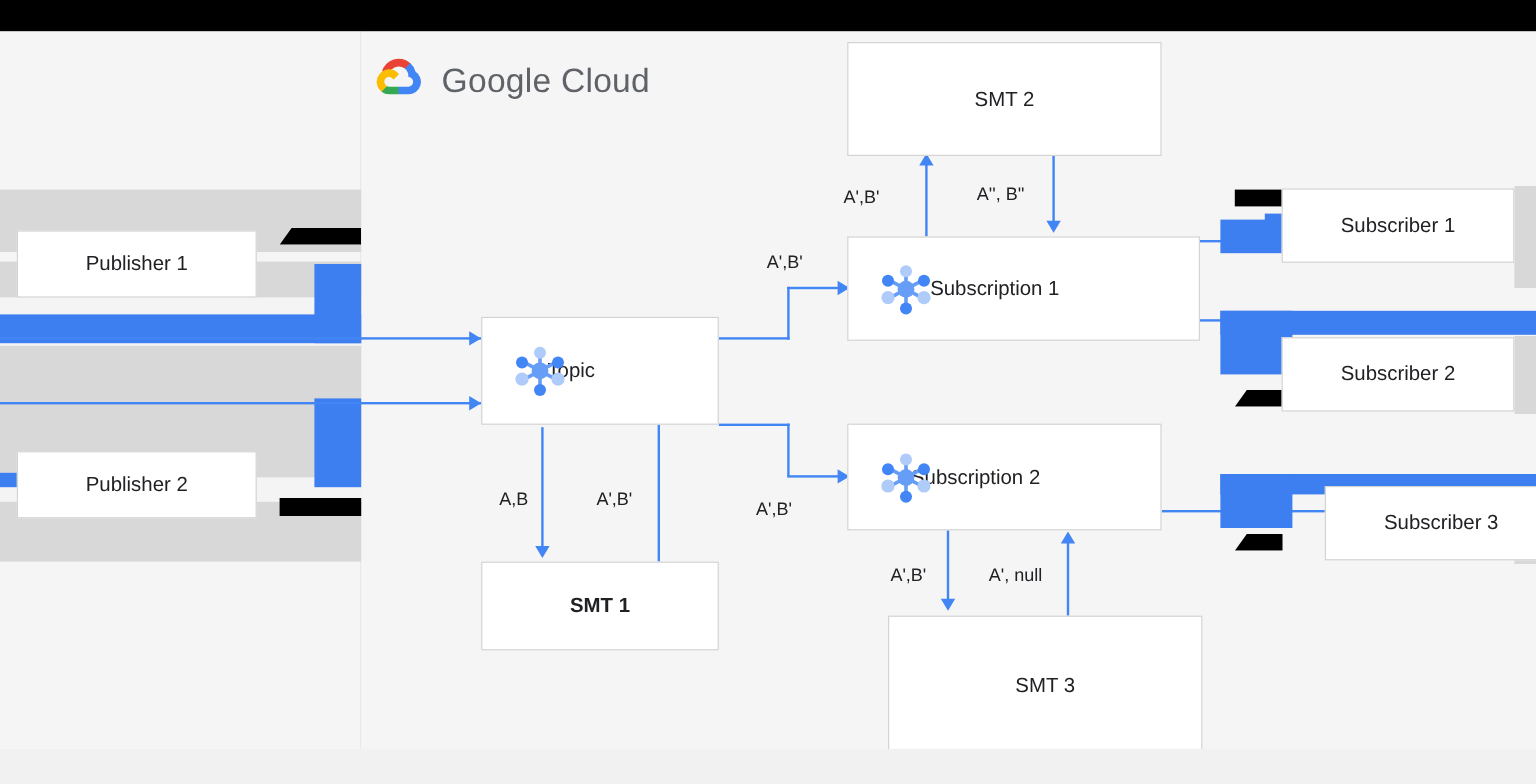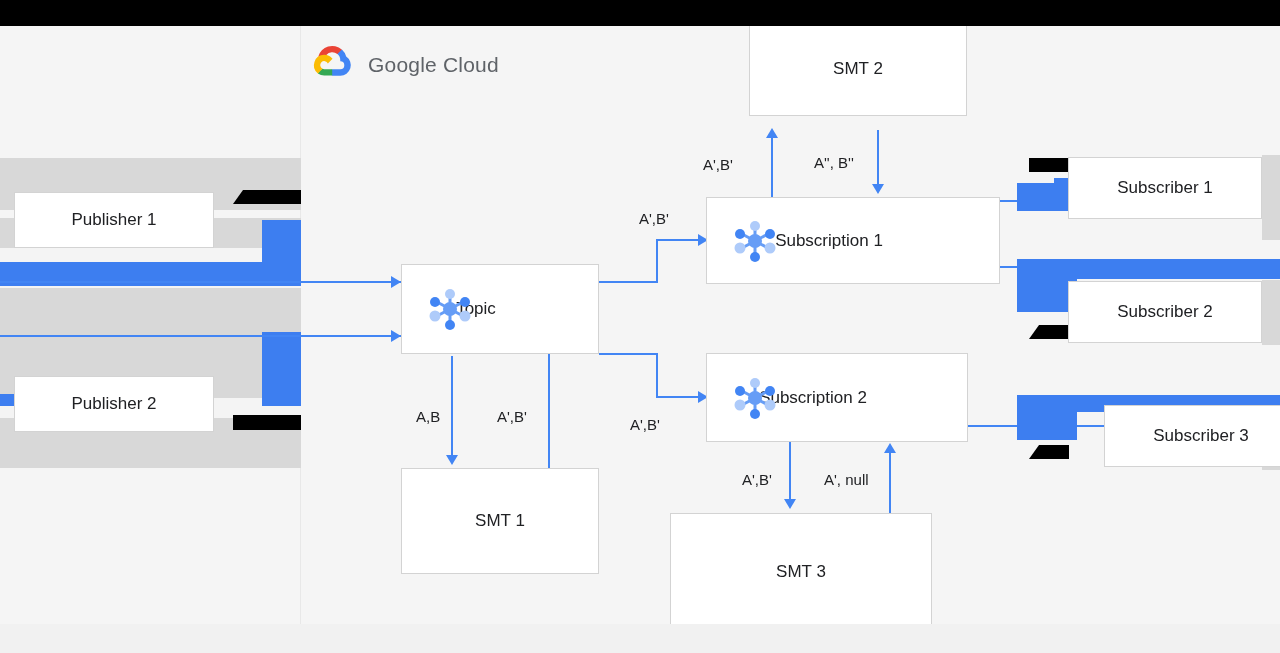--- a/index.html
+++ b/index.html
@@ -43,21 +43,21 @@
     background: #e8e8e8;
   }
 
   
   .gc-logo {
     position: absolute; left: 310px; top: 42px;
     display: flex; align-items: center; gap: 14px;
   }
   .gc-mark { width: 44px; height: 36px; display: block; }
   .gc-text {
-    font-size: 21px;
+    font-size: 28px;
     color: #5f6368;
     letter-spacing: .2px;
     white-space: nowrap;
     margin-top: 10px;
   }
   .gc-text .w1 { color: #5f6368; }
 
   
   .node {
     position: absolute;
@@ -215,29 +215,29 @@
         <circle cx="11" cy="17" r="5" fill="#4285f4"></circle>
         <circle cx="41" cy="17" r="5" fill="#4285f4"></circle>
         <circle cx="11" cy="31" r="5.5" fill="#aecbfa"></circle>
         <circle cx="41" cy="31" r="5.5" fill="#aecbfa"></circle>
         <circle cx="26" cy="40" r="5" fill="#4285f4"></circle>
       </svg>
     </span>
     <span class="label">Topic</span>
   </div>
 
-  <div class="node" style="left:401px;top:468px;width:198px;height:106px;">
+  <div class="node" style="left:401px;top:468px;width:198px;height:74px;font-weight:bold;">
     <span class="label">SMT 1</span>
   </div>
 
-  <div class="node" style="left:706px;top:21px;width:218px;height:95px;margin-left:43px;">
+  <div class="node" style="left:706px;top:35px;width:262px;height:95px;">
     <span class="label">SMT 2</span>
   </div>
 
-  <div class="node" style="left:670px;top:513px;width:262px;height:117px;">
+  <div class="node" style="left:740px;top:513px;width:262px;height:117px;">
     <span class="label">SMT 3</span>
   </div>
 
   <div class="node with-icon" style="left:706px;top:197px;width:294px;height:87px;">
     <span class="pubsub-ico">
       <svg viewBox="0 0 52 48" width="52" height="48" aria-hidden="true">
         <g stroke="#669df6" stroke-width="3" stroke-linecap="round">
           <line x1="26" y1="24" x2="26" y2="11"></line>
           <line x1="26" y1="24" x2="13" y2="17"></line>
           <line x1="26" y1="24" x2="39" y2="17"></line>

